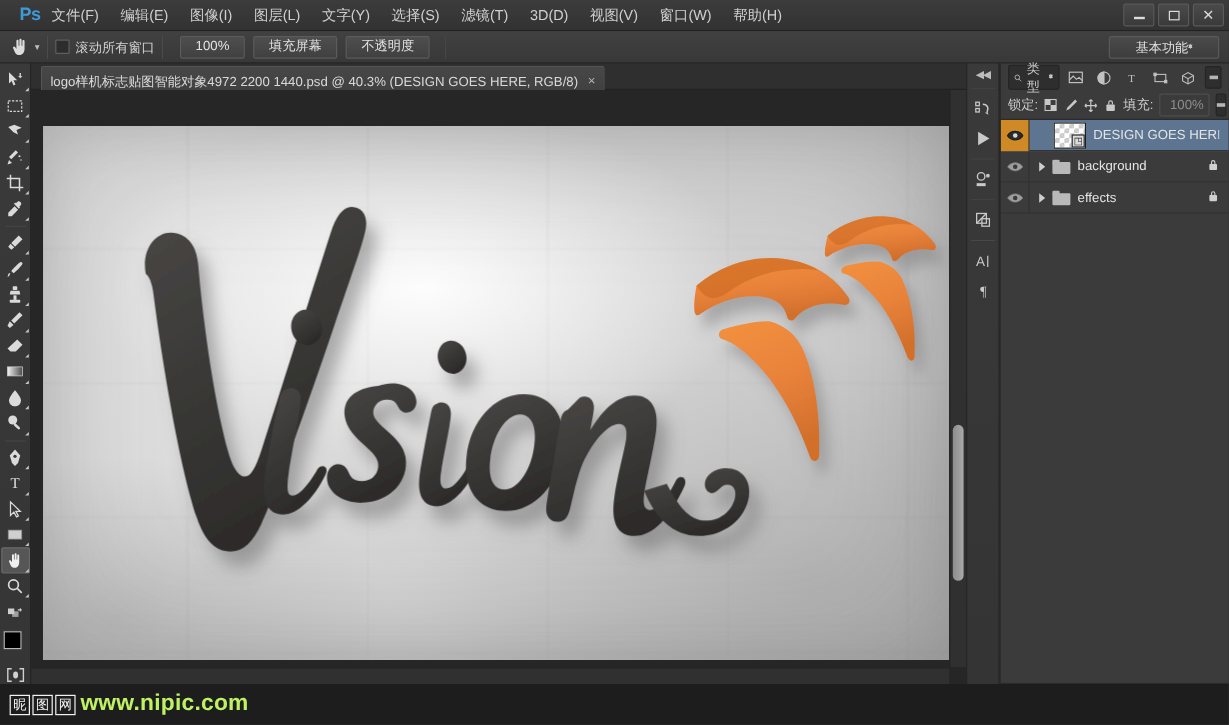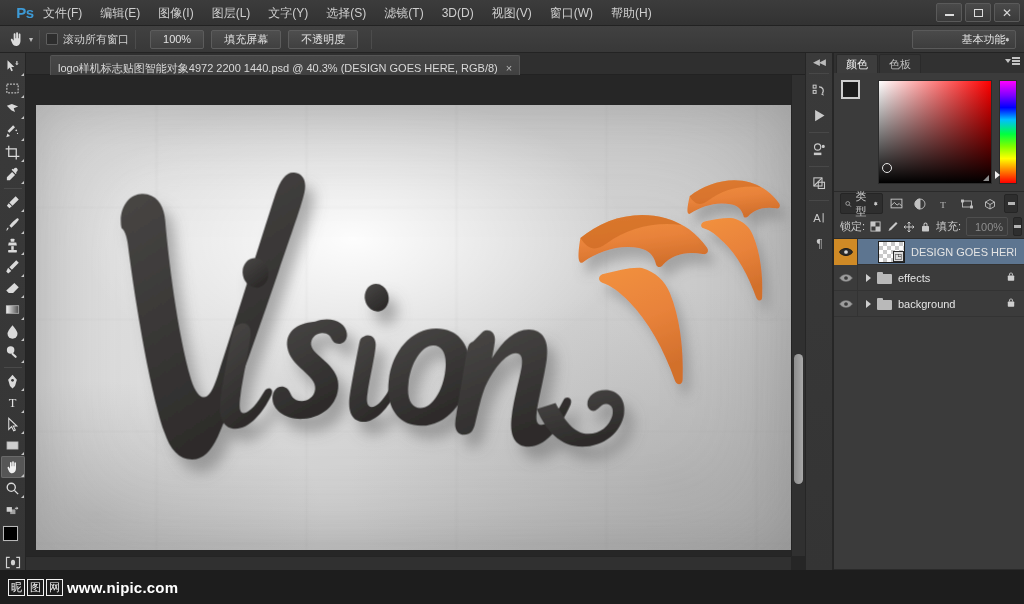--- a/index.html
+++ b/index.html
@@ -60,24 +60,24 @@
   .opt-label { color: #d2d2d2; font-size: 11px; white-space: nowrap; }
   .opt-btn {
     height: 19px; padding: 0 12px; margin-right: 7px;
     background: linear-gradient(#4e4e4e,#404040);
     border: 1px solid #5c5c5c; border-radius: 2px;
     color: #e2e2e2; font-size: 11px; line-height: 17px; cursor: pointer;
     display:flex; align-items:center; justify-content:center;
   }
   .workspace {
     position: absolute; right: 8px; top: 4px;
-    height: 19px; width: 104px;
+    height: 19px; width: 92px;
     background: linear-gradient(#4a4a4a,#3d3d3d);
     border: 1px solid #5a5a5a; border-radius: 2px;
-    display:flex; align-items:center; justify-content:flex-end;
+    display:flex; align-items:center; justify-content:center;
     padding: 0 6px; color: #e0e0e0; font-size: 11px; cursor: pointer;
   }
   .spin { display:flex; flex-direction:column; gap:1px; line-height:0; }
   .spin i { font-style: normal; font-size: 7px; color:#c8c8c8; }
 
   
   .toolbar {
     position: absolute; left: 0; top: 53px; width: 26px; bottom: 34px;
     background: linear-gradient(#3a3a3a,#353535);
     border-right: 1px solid #242424;
@@ -100,21 +100,21 @@
            border:1px solid #8a8a8a; z-index:-1;}
   .qmask { width:20px;height:16px; display:flex;align-items:center;justify-content:center;
     color:#d0d0d0;font-size:11px; margin-top:4px;}
 
   
   .doctab-strip {
     position: absolute; left: 26px; top: 53px; right: 0; height: 22px;
     background: #2f2f2f; border-bottom: 1px solid #222;
   }
   .doctab {
-    position:absolute; left: 24px; top: 2px; height: 25px;
+    position:absolute; left: 8px; top: 2px; height: 25px;
     background: linear-gradient(#474747,#3f3f3f);
     border: 1px solid #555; border-bottom: none; border-radius: 2px 2px 0 0;
     display:flex; align-items:center; padding: 0 7px; gap: 8px;
     color: #d9d9d9; font-size: 11px; white-space: nowrap; cursor: pointer;
   }
   .doctab .x { color: #b6b6b6; font-size: 11px; cursor:pointer; }
 
   
   .canvas-area {
     position:absolute; left: 26px; top: 75px; right: 219px; bottom: 34px;
@@ -287,21 +287,21 @@
     position:absolute; left:0; bottom:0; width:1024px; height:34px; background:#1d1d1d;
     display:flex; align-items:center;
   }
   .wm { display:flex; align-items:center; gap:4px; padding-left:8px; }
   .wm-cn { display:flex; gap:2px; }
   .wm-cn span {
     display:inline-flex; align-items:center; justify-content:center;
     width:17px; height:17px; border:1.5px solid #f2f2f2; color:#f2f2f2;
     font-size:11px; font-family:"DejaVu Sans", sans-serif;
   }
-  .wm-url { color:#ffffff; font-size:15px; font-weight:bold; letter-spacing:.2px; }
+  .wm-url { color:#bef264; font-size:19px; font-weight:bold; letter-spacing:.2px; }
   .wm-id { margin-left:auto; padding-right:8px; color:#d7d7d7; font-size:10.5px; }
 </style>
 </head>
 <body>
 
 <div id="app">
 
   <div class="menubar">
     <div class="ps-logo">Ps</div>
     <div class="menu-item">文件(F)</div>
@@ -631,47 +631,20 @@
     </div>
     <div class="rail-icon">
       <svg width="15" height="15" viewBox="0 0 24 24" fill="#c9c9c9">
           <text x="12" y="19" font-size="19" font-family="Liberation Serif, serif" text-anchor="middle">¶</text>
         </svg>
     </div>
   </div>
 
   <div class="panel-col">
 
-    <div class="panel">
-      <div class="panel-tabs">
-        <div class="ptab active">颜色</div>
-        <div class="ptab">色板</div>
-        <div class="pmenu">
-          <span class="tri"></span>
-          <span class="bars">
-              <i></i>
-              <i></i>
-              <i></i>
-            </span>
-        </div>
-      </div>
-      <div class="color-body">
-        <div class="cp-swatches">
-          <span class="cp-bg"></span>
-          <span class="cp-fg"></span>
-        </div>
-        <div class="cp-field">
-          <span class="cp-marker"></span>
-          <span class="cp-resize"></span>
-        </div>
-        <div class="cp-hue">
-          <span class="cp-hue-marker"></span>
-        </div>
-      </div>
-    </div>
 
     <div class="panel layers-panel">
 
       <div class="row">
         <div class="lp-filter">
           <svg width="10" height="10" viewBox="0 0 24 24" fill="none" stroke="#c9c9c9" stroke-width="2.4">
               <circle cx="10" cy="10" r="7"></circle>
               <path d="M15 15l7 7"></path>
             </svg>
           <span>类型</span>
@@ -755,58 +728,58 @@
             <svg width="14" height="10" viewBox="0 0 24 16" fill="none" stroke="#222" stroke-width="1.8">
               <path d="M1 8s4-6 11-6 11 6 11 6-4 6-11 6S1 8 1 8z" fill="#2b2b2b" stroke="#1c1c1c"></path>
               <circle cx="12" cy="8" r="3.2" fill="#d8d8d8" stroke="none"></circle>
             </svg>
           </span>
           <span style="width:8px"></span>
           <span class="thumb-so">
             <span class="so-badge">◳</span>
           </span>
           <span class="layer-name">DESIGN GOES HERE</span>
+        </div>
+
+        <div class="layer">
+          <span class="eye-cell">
+            <svg width="14" height="10" viewBox="0 0 24 16" fill="none">
+              <path d="M1 8s4-6 11-6 11 6 11 6-4 6-11 6S1 8 1 8z" fill="#9d9d9d" stroke="#6e6e6e"></path>
+              <circle cx="12" cy="8" r="3.2" fill="#3b3b3b"></circle>
+            </svg>
+          </span>
+          <span class="disc-tri"></span>
+          <span class="folder"></span>
+          <span class="layer-name">background</span>
+          <span class="lock-mini">
+            <svg width="10" height="11" viewBox="0 0 20 24" fill="#cfcfcf">
+                <path d="M6 10V7a4 4 0 018 0v3h-2V7a2 2 0 00-4 0v3z"></path>
+                <rect x="3" y="10" width="14" height="11" rx="1.5"></rect>
+              </svg>
+          </span>
         </div>
 
         <div class="layer">
           <span class="eye-cell">
             <svg width="14" height="10" viewBox="0 0 24 16" fill="none">
               <path d="M1 8s4-6 11-6 11 6 11 6-4 6-11 6S1 8 1 8z" fill="#9d9d9d" stroke="#6e6e6e"></path>
               <circle cx="12" cy="8" r="3.2" fill="#3b3b3b"></circle>
             </svg>
           </span>
           <span class="disc-tri"></span>
           <span class="folder"></span>
           <span class="layer-name">effects</span>
           <span class="lock-mini">
             <svg width="10" height="11" viewBox="0 0 20 24" fill="#cfcfcf">
                 <path d="M6 10V7a4 4 0 018 0v3h-2V7a2 2 0 00-4 0v3z"></path>
                 <rect x="3" y="10" width="14" height="11" rx="1.5"></rect>
               </svg>
           </span>
         </div>
 
-        <div class="layer">
-          <span class="eye-cell">
-            <svg width="14" height="10" viewBox="0 0 24 16" fill="none">
-              <path d="M1 8s4-6 11-6 11 6 11 6-4 6-11 6S1 8 1 8z" fill="#9d9d9d" stroke="#6e6e6e"></path>
-              <circle cx="12" cy="8" r="3.2" fill="#3b3b3b"></circle>
-            </svg>
-          </span>
-          <span class="disc-tri"></span>
-          <span class="folder"></span>
-          <span class="layer-name">background</span>
-          <span class="lock-mini">
-            <svg width="10" height="11" viewBox="0 0 20 24" fill="#cfcfcf">
-                <path d="M6 10V7a4 4 0 018 0v3h-2V7a2 2 0 00-4 0v3z"></path>
-                <rect x="3" y="10" width="14" height="11" rx="1.5"></rect>
-              </svg>
-          </span>
-        </div>
-
       </div>
     </div>
   </div>
 
   <div class="footer">
     <div class="wm">
       <span class="wm-cn">
         <span>昵</span>
         <span>图</span>
         <span>网</span>

